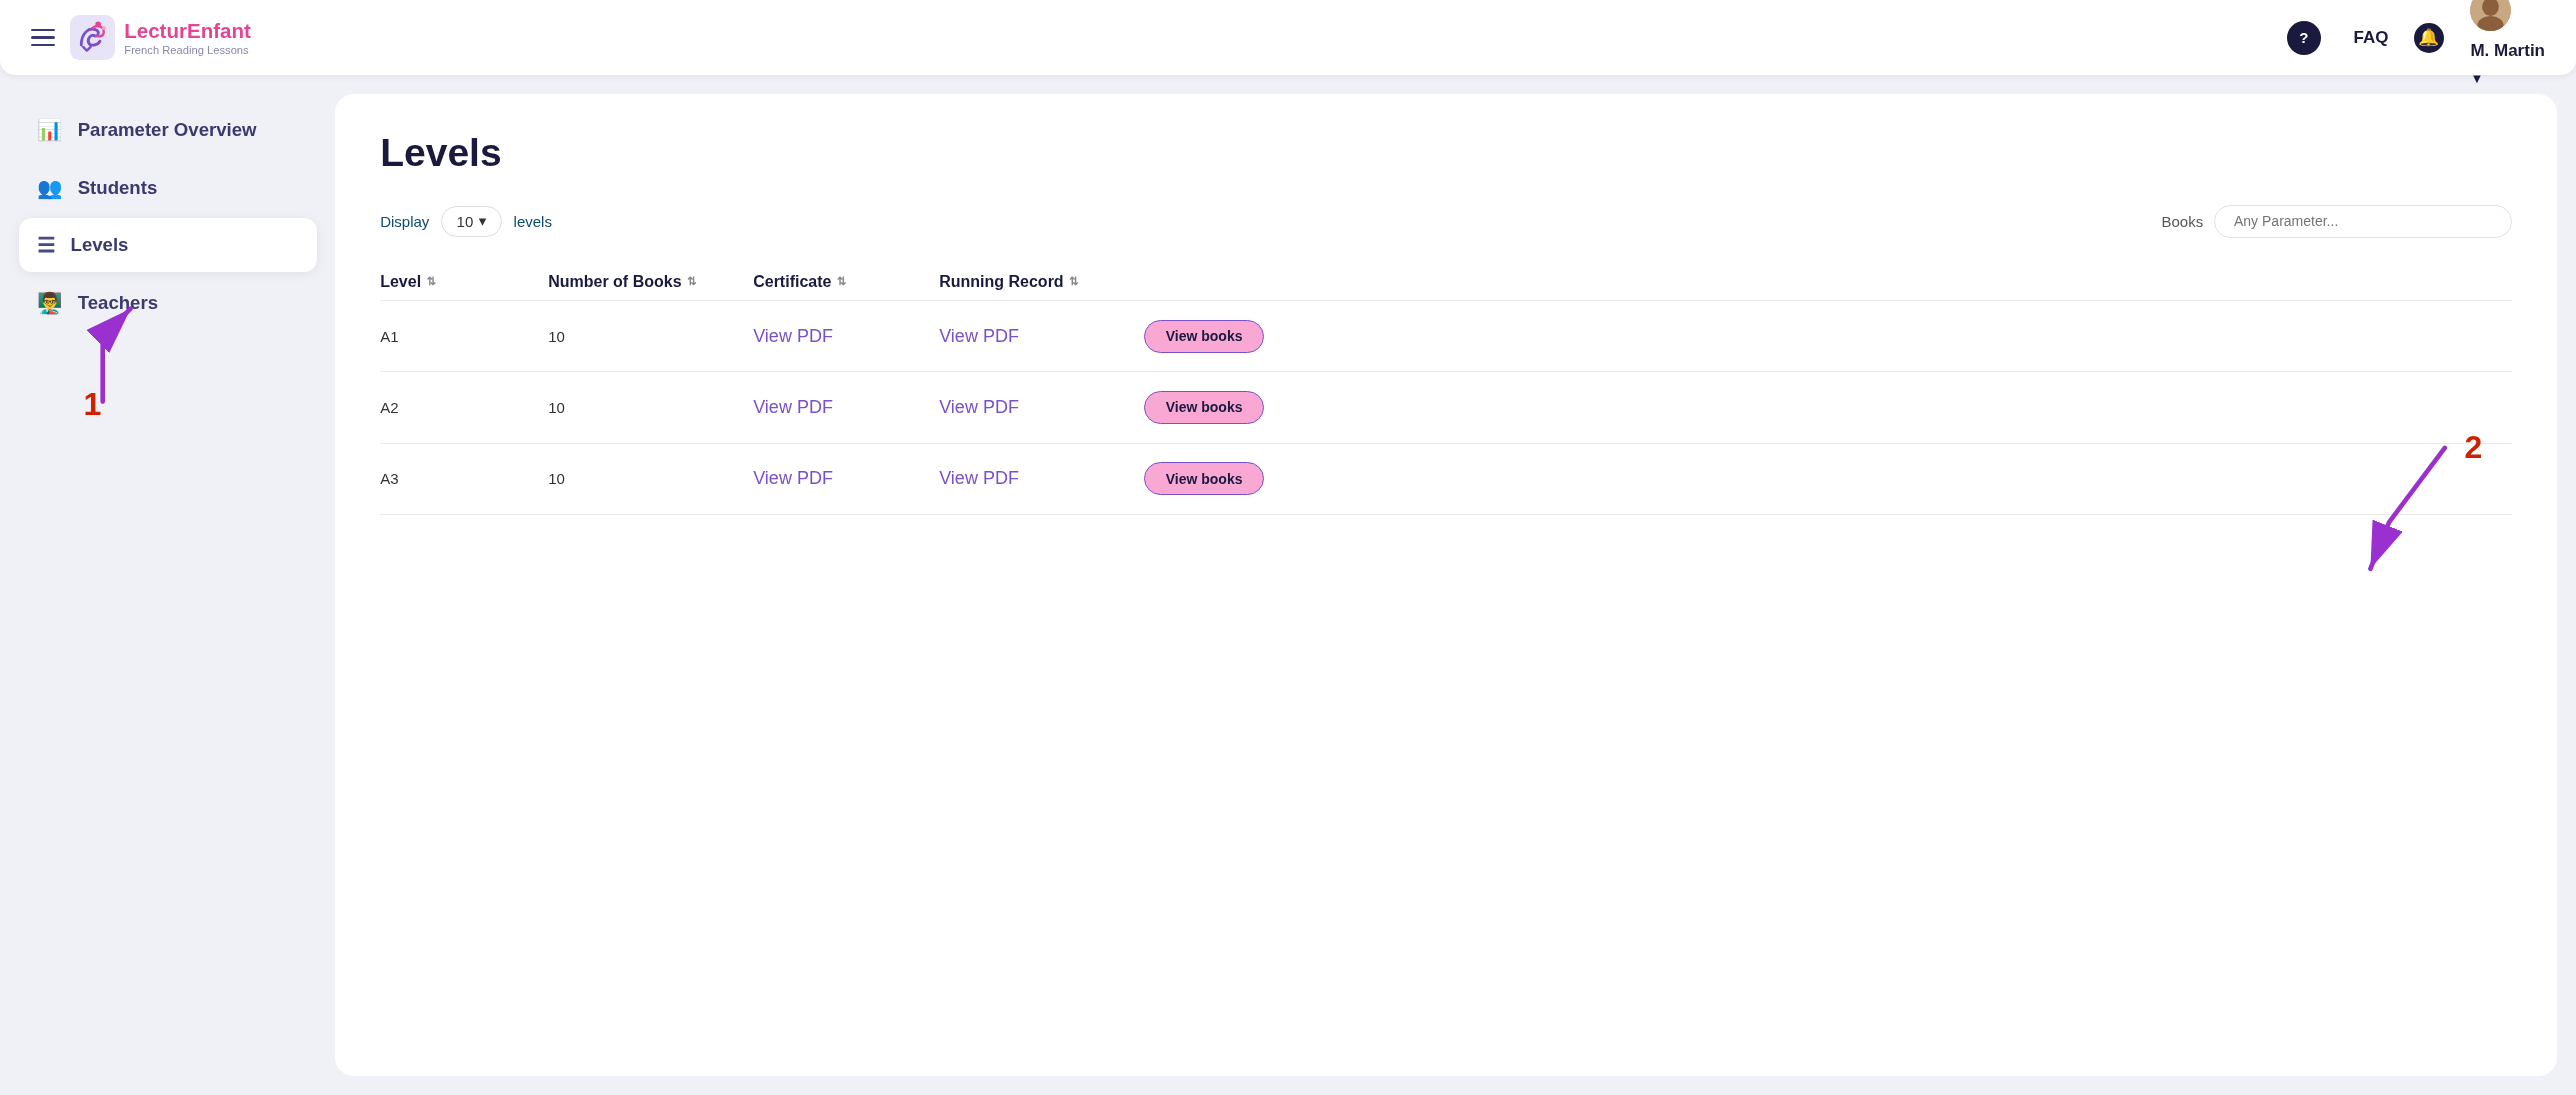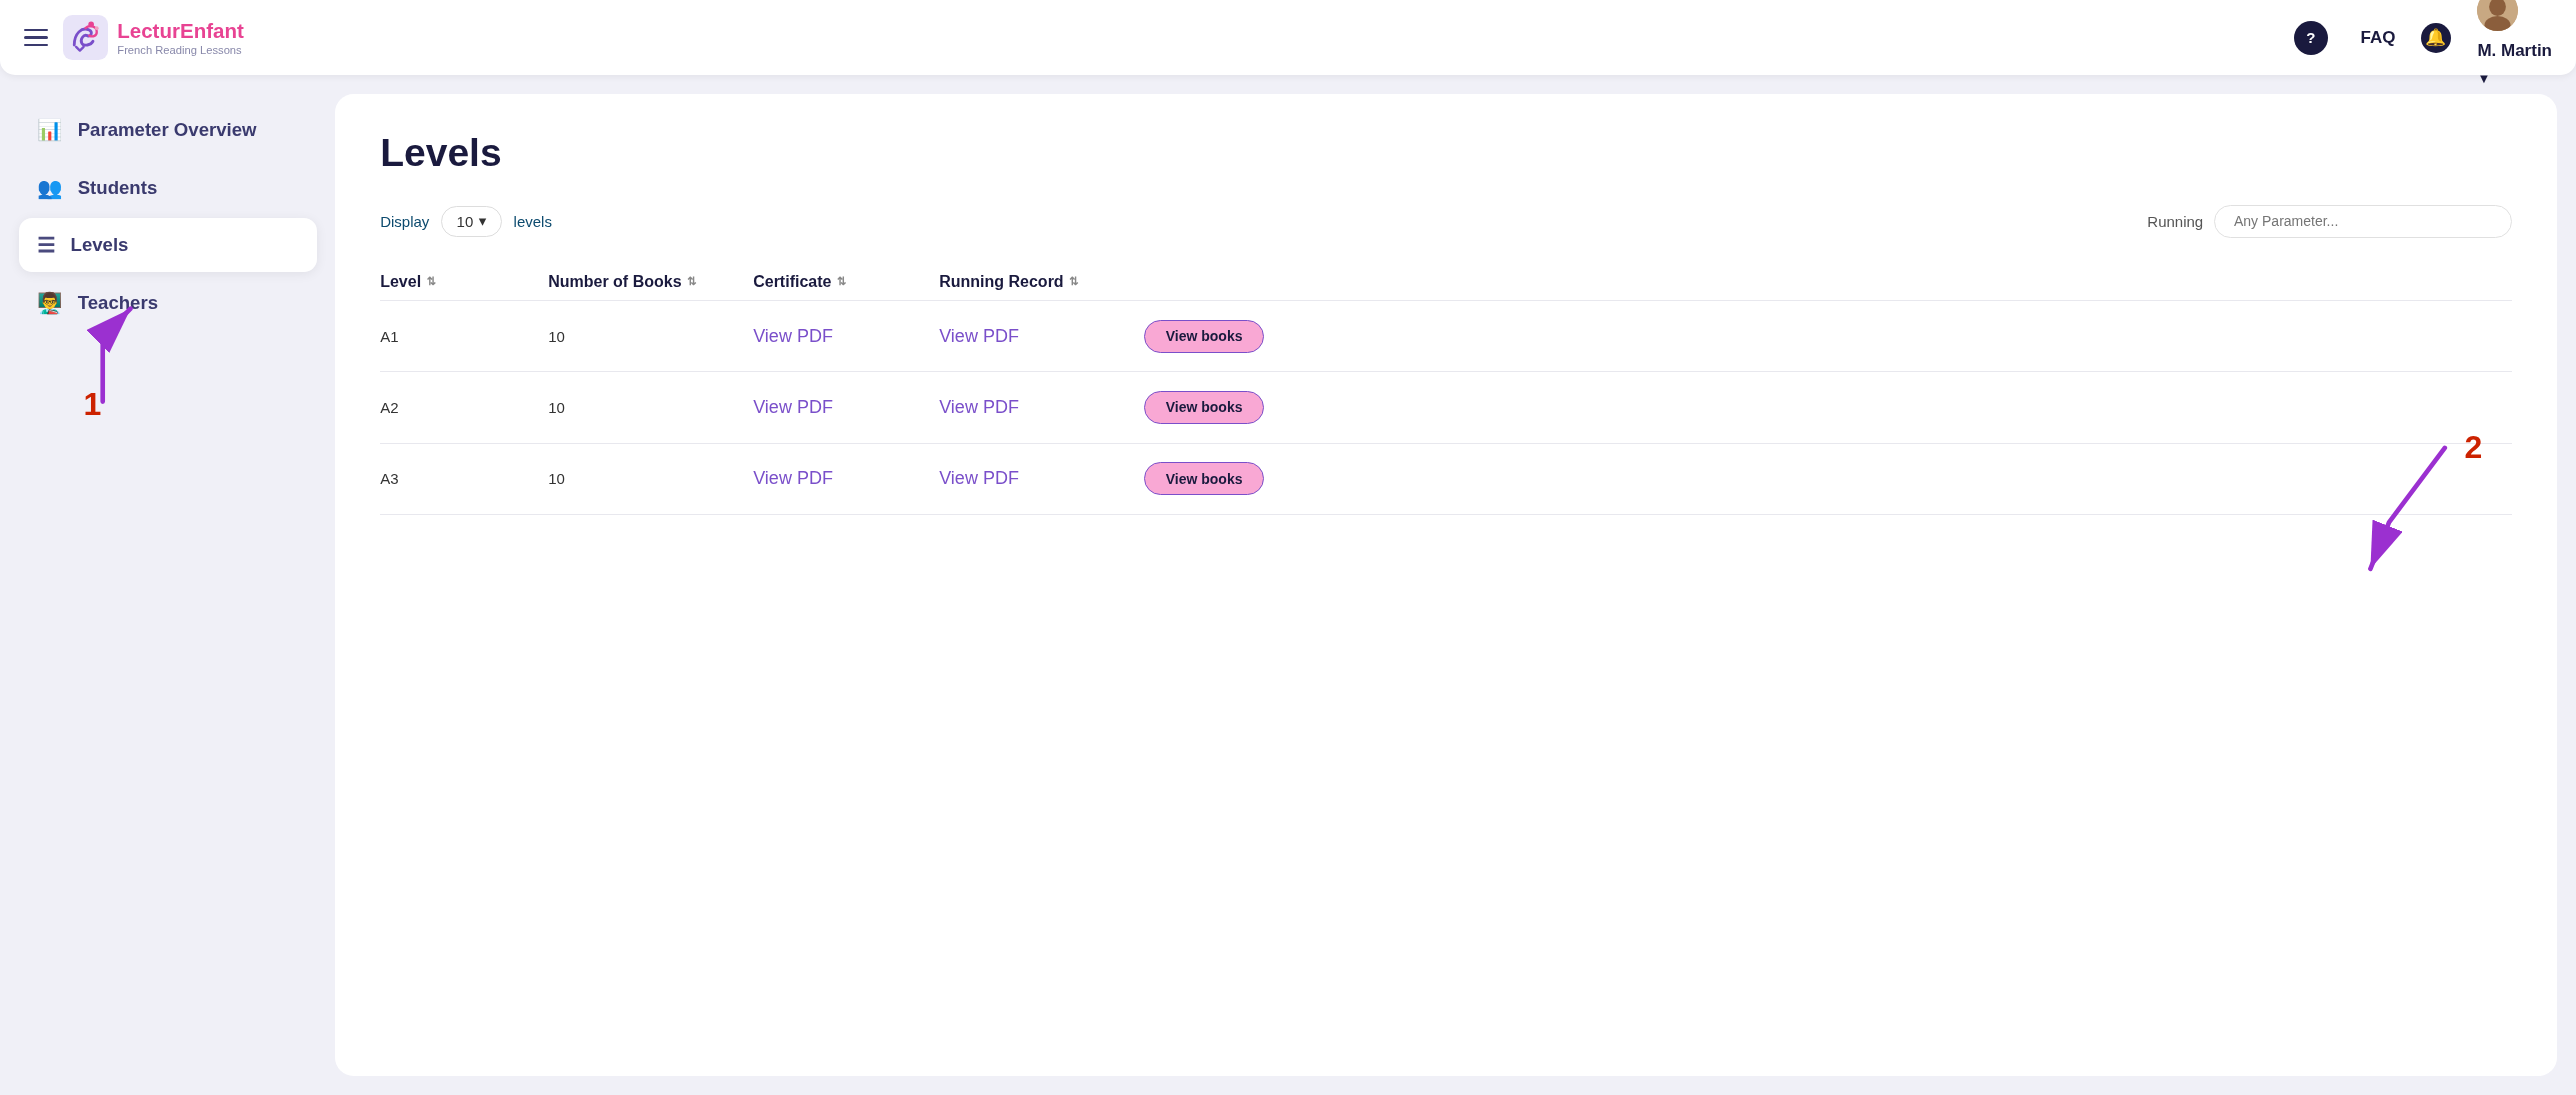--- a/index.html
+++ b/index.html
@@ -8,21 +8,21 @@
       background: #f0f0f7;
       min-height: 100vh;
     }
 
     
     .header {
       background: #fff;
       height: 75px;
       display: flex;
       align-items: center;
-      padding: 0 24px;
+      padding: 0 31px;
       border-radius: 0 0 15px 15px;
       box-shadow: 0 1.9px 7.5px rgba(0,0,0,0.06);
       position: relative;
       z-index: 10;
     }
     .header-left {
       display: flex;
       align-items: center;
       gap: 15px;
       flex: 1;
@@ -390,21 +390,21 @@
     <div class="toolbar">
       <div class="display-area">
         <span class="display-label">Display</span>
         <div class="display-select">
           <span>10</span>
           <span>▾</span>
         </div>
         <span class="display-label">levels</span>
       </div>
       <div class="search-area">
-        <span class="search-label">Running</span>
+        <span class="search-label">Books</span>
         <input class="search-input" type="text" placeholder="Any Parameter..." style="">
       </div>
     </div>
 
     <div class="table-container">
       <div class="table-header">
         <div class="col-header">
           <span>Level</span>
           <span class="sort-icon">⇅</span>
         </div>

